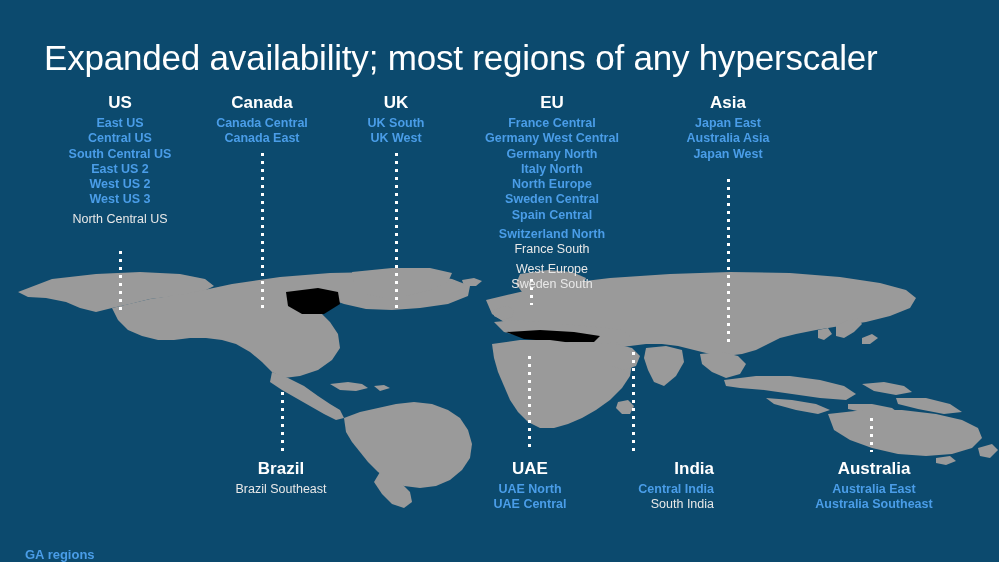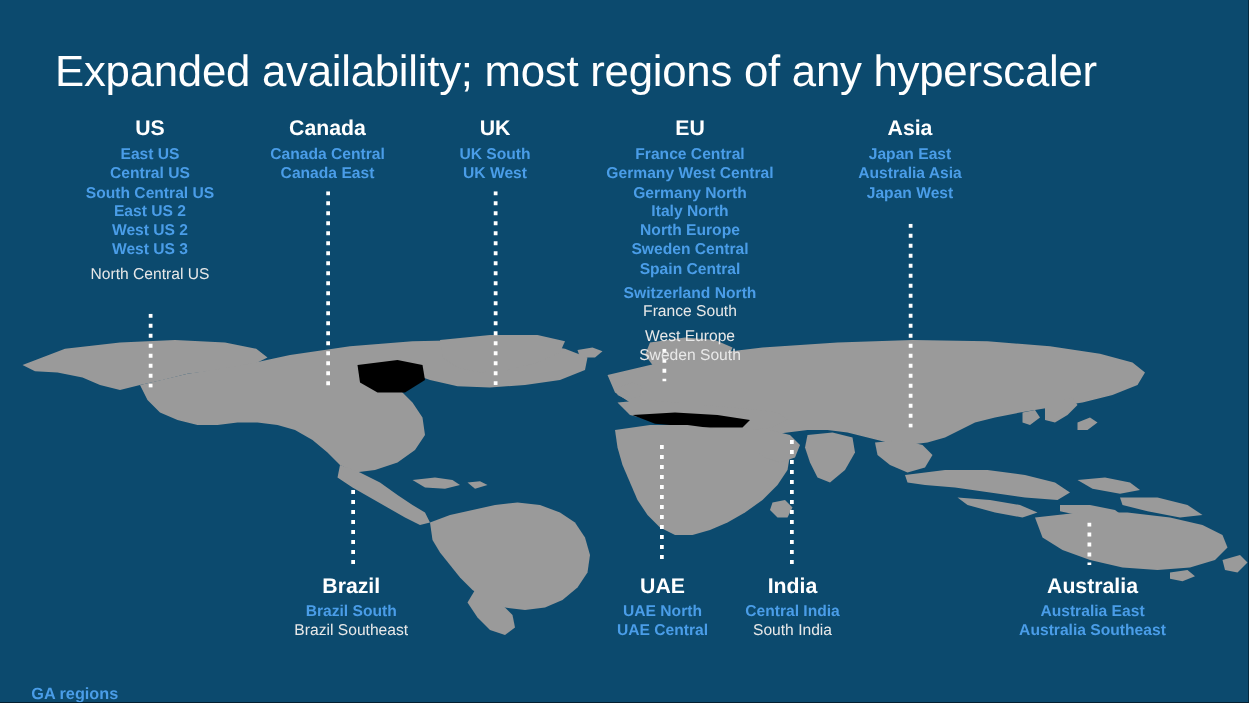--- a/index.html
+++ b/index.html
@@ -226,29 +226,28 @@
     </div>
   <div class="group" style="left:648px; top:92px;  width:160px;">
       <div class="group-title">Asia</div>
       <div class="region ga">Japan East</div>
       <div class="region ga">Australia Asia</div>
       <div class="region ga">Japan West</div>
     </div>
 
   <div class="group" style="left:201px; top:458px; width:160px;">
       <div class="group-title">Brazil</div>
-      <div class="region ga">Brazil South</div>
       <div class="region planned">Brazil Southeast</div>
     </div>
   <div class="group" style="left:450px; top:458px; width:160px;">
       <div class="group-title">UAE</div>
       <div class="region ga">UAE North</div>
       <div class="region ga">UAE Central</div>
     </div>
-  <div class="group" style="left:554px; top:458px; width:160px;">
+  <div class="group" style="left:554px; top:458px; width:160px;text-align:right;">
       <div class="group-title">India</div>
       <div class="region ga">Central India</div>
       <div class="region planned">South India</div>
     </div>
   <div class="group" style="left:794px; top:458px; width:160px;">
       <div class="group-title">Australia</div>
       <div class="region ga">Australia East</div>
       <div class="region ga">Australia Southeast</div>
     </div>
 

